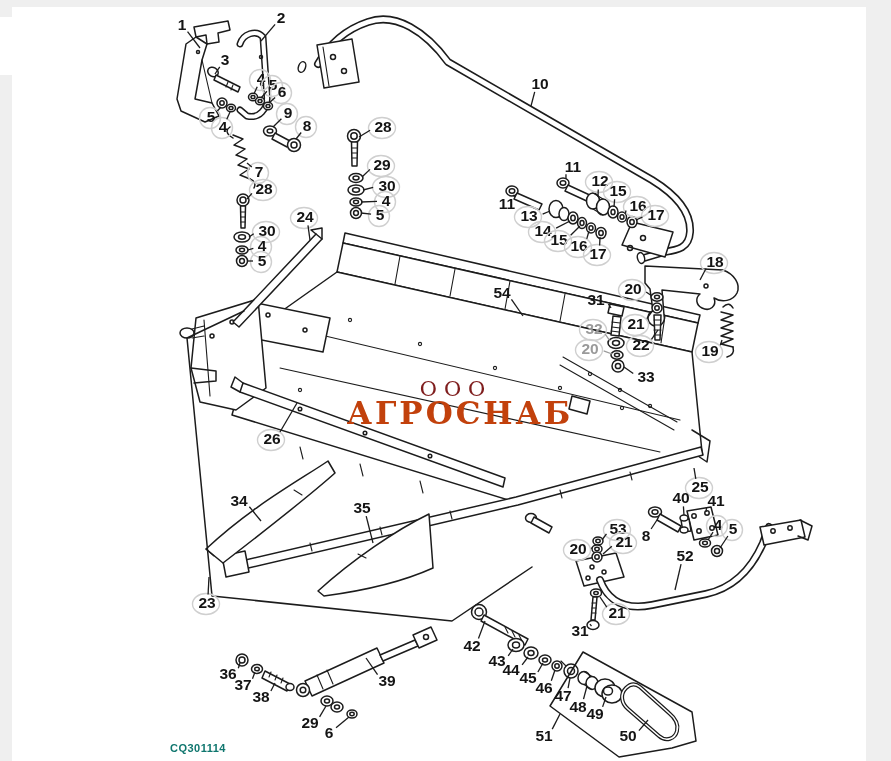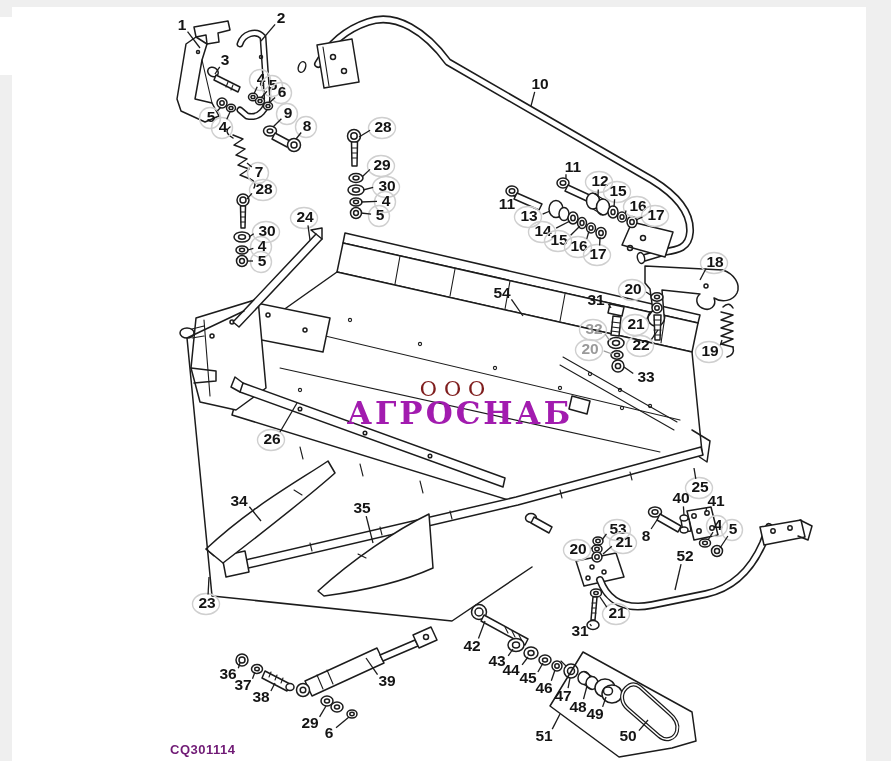--- a/index.html
+++ b/index.html
@@ -15,23 +15,23 @@
   .ink .tA{stroke:#1c1c1c;fill:none;}
   .ink .tB{stroke:#ffffff;fill:none;}
   .ink .thin{stroke-width:1.1;}
   
   .wm path,.wm circle,.wm ellipse{stroke:#d9d9d9;stroke-width:2.2;fill:none;}
   .wm .fill{fill:#d7d7d7;stroke:none;}
   .wm .white{fill:#ffffff;stroke:none;}
   .wm-text{position:absolute;color:#7f1d1d;font-family:"DejaVu Serif",serif;
            transform:translate(-50%,-50%);white-space:nowrap;user-select:none;}
   .wm-ooo{font-size:21px;letter-spacing:7px;}
-  .wm-name{font-size:31px;font-weight:bold;letter-spacing:3px;color:#a21caf;}
-  .footer-code{position:absolute;left:170px;top:742px;font-size:13px;font-weight:bold;
-               color:#701a75;letter-spacing:.5px;}
+  .wm-name{font-size:31px;font-weight:bold;letter-spacing:3px;color:#c2410c;}
+  .footer-code{position:absolute;left:170px;top:742px;font-size:11px;font-weight:bold;
+               color:#0f766e;letter-spacing:.5px;}
   text.ko{font:bold 15.5px "Liberation Sans",sans-serif;fill:#141414;text-anchor:middle;}
   text.kg{font:bold 15.5px "Liberation Sans",sans-serif;fill:#9a9a9a;text-anchor:middle;}
 </style>
 </head>
 <body>
 
 <div class="page">
   <div class="canvas"></div>
   <div class="notch"></div>
 

